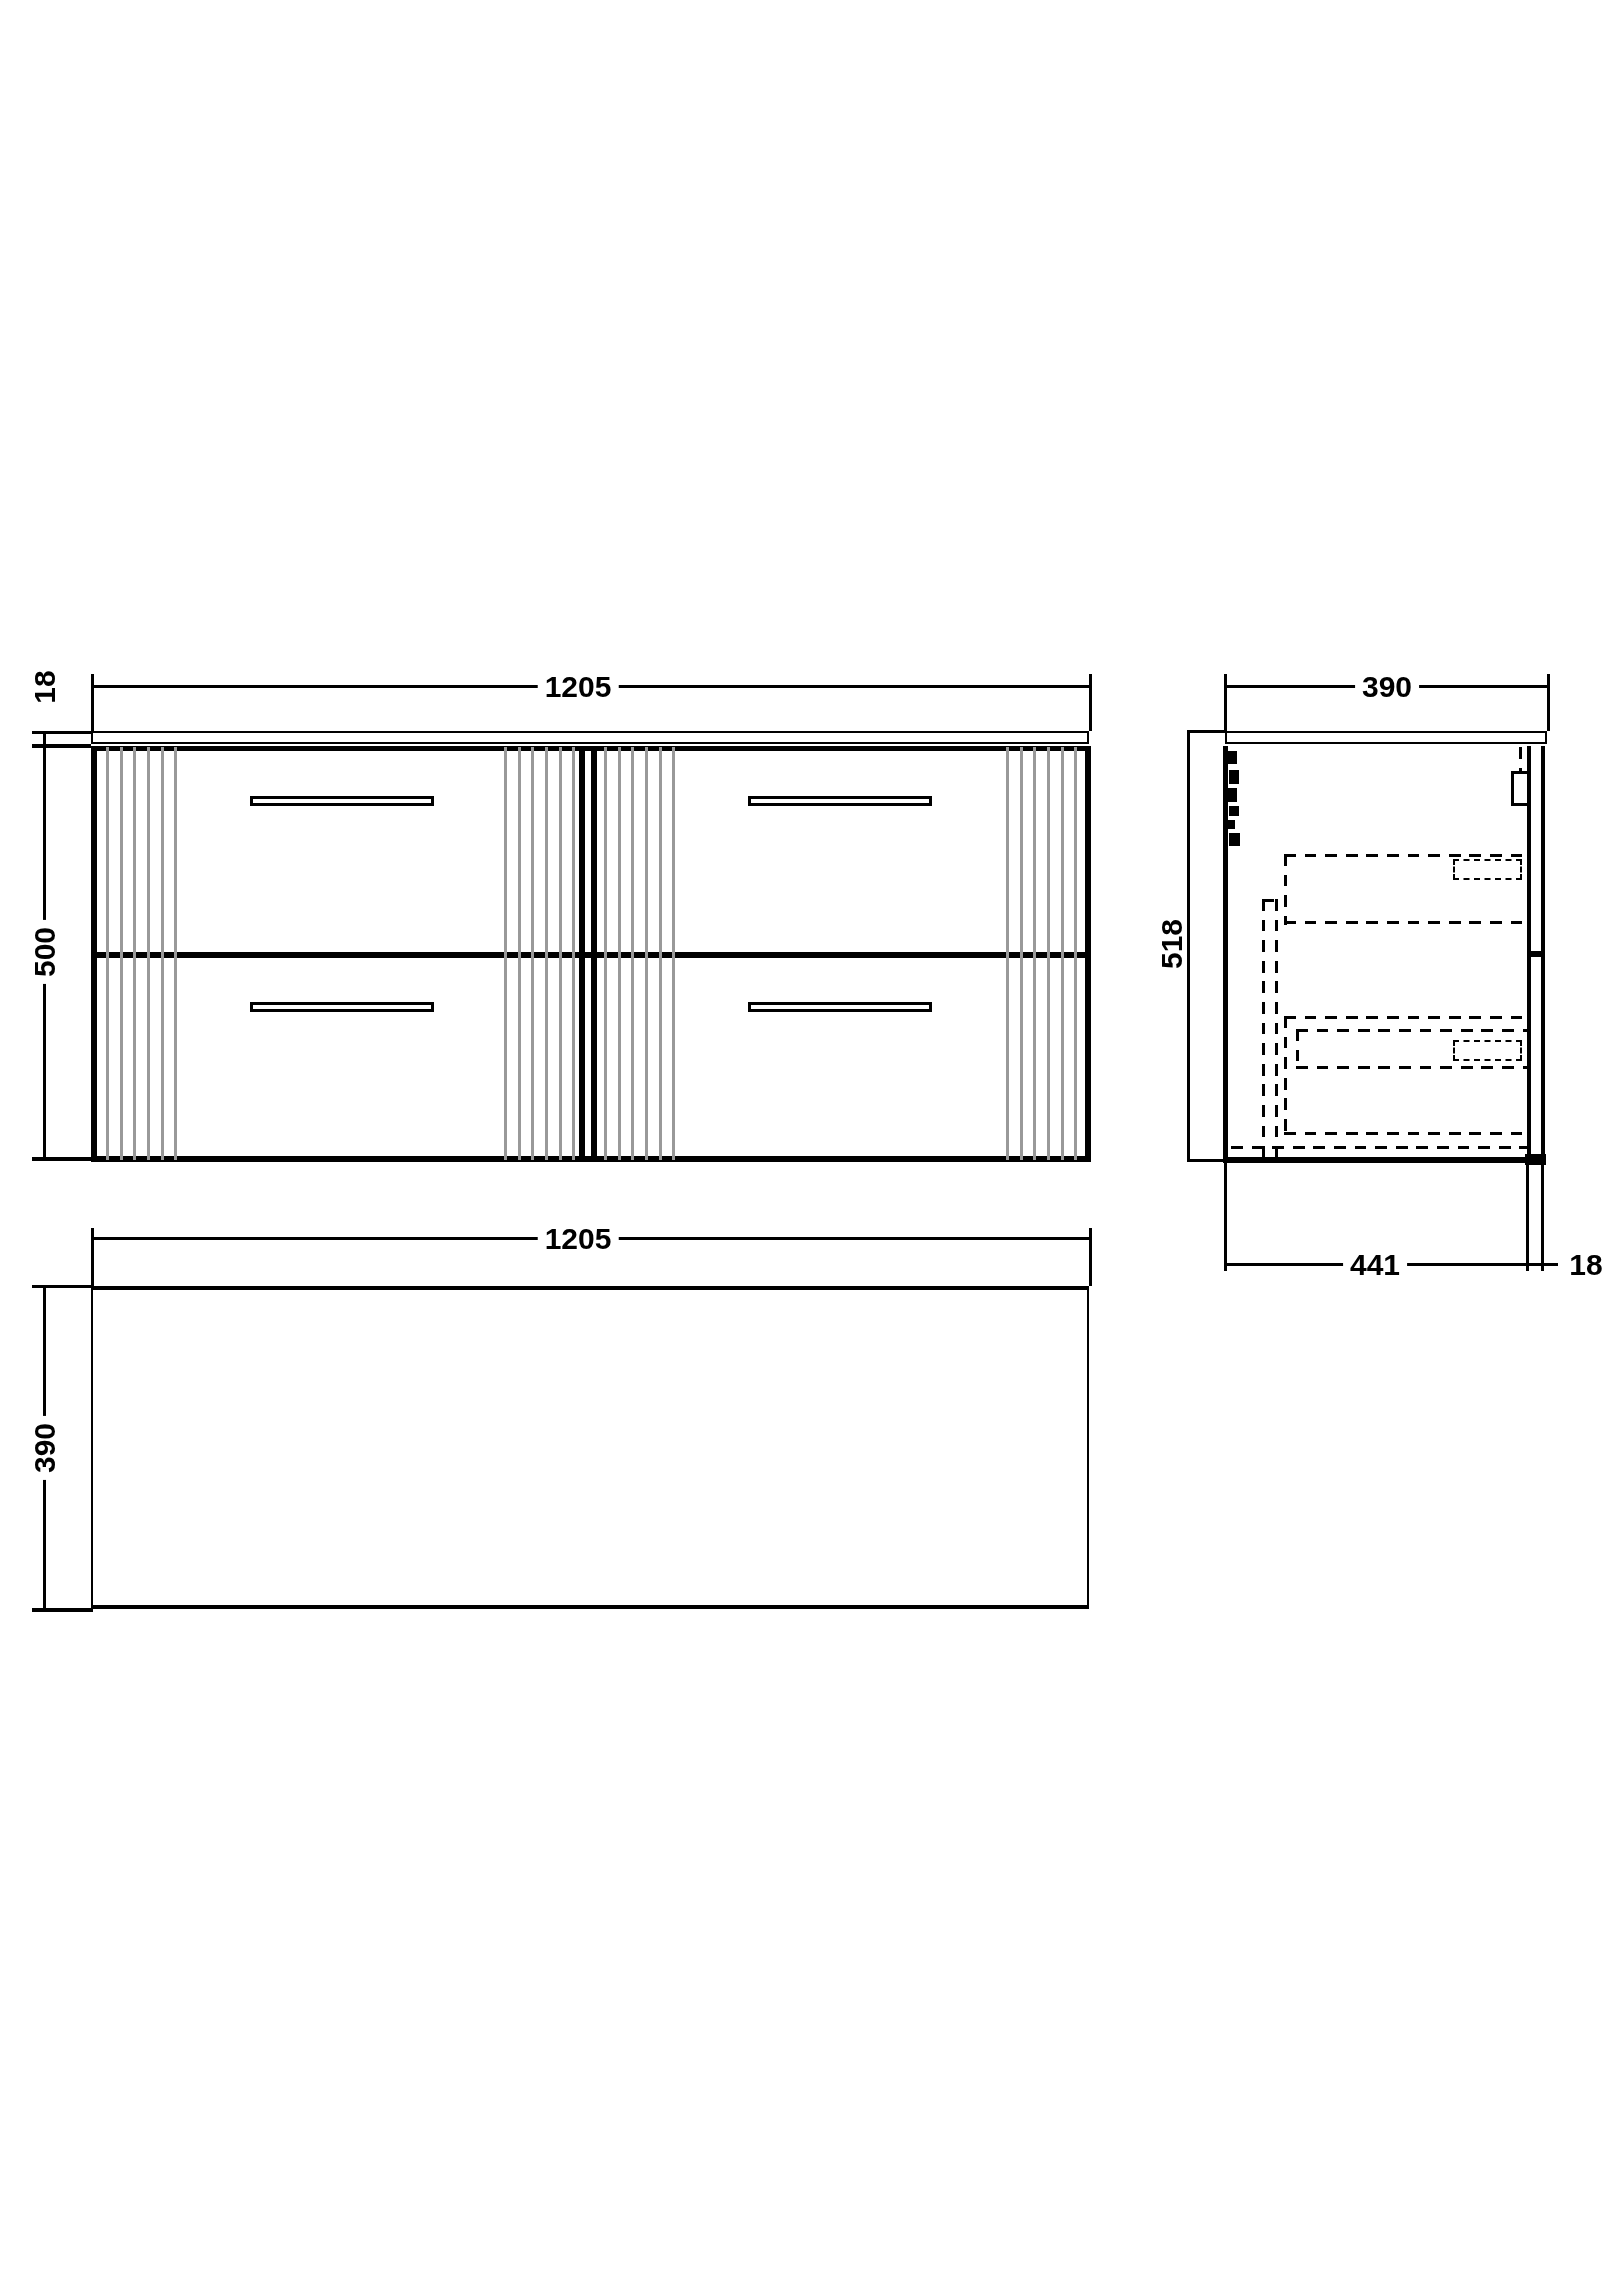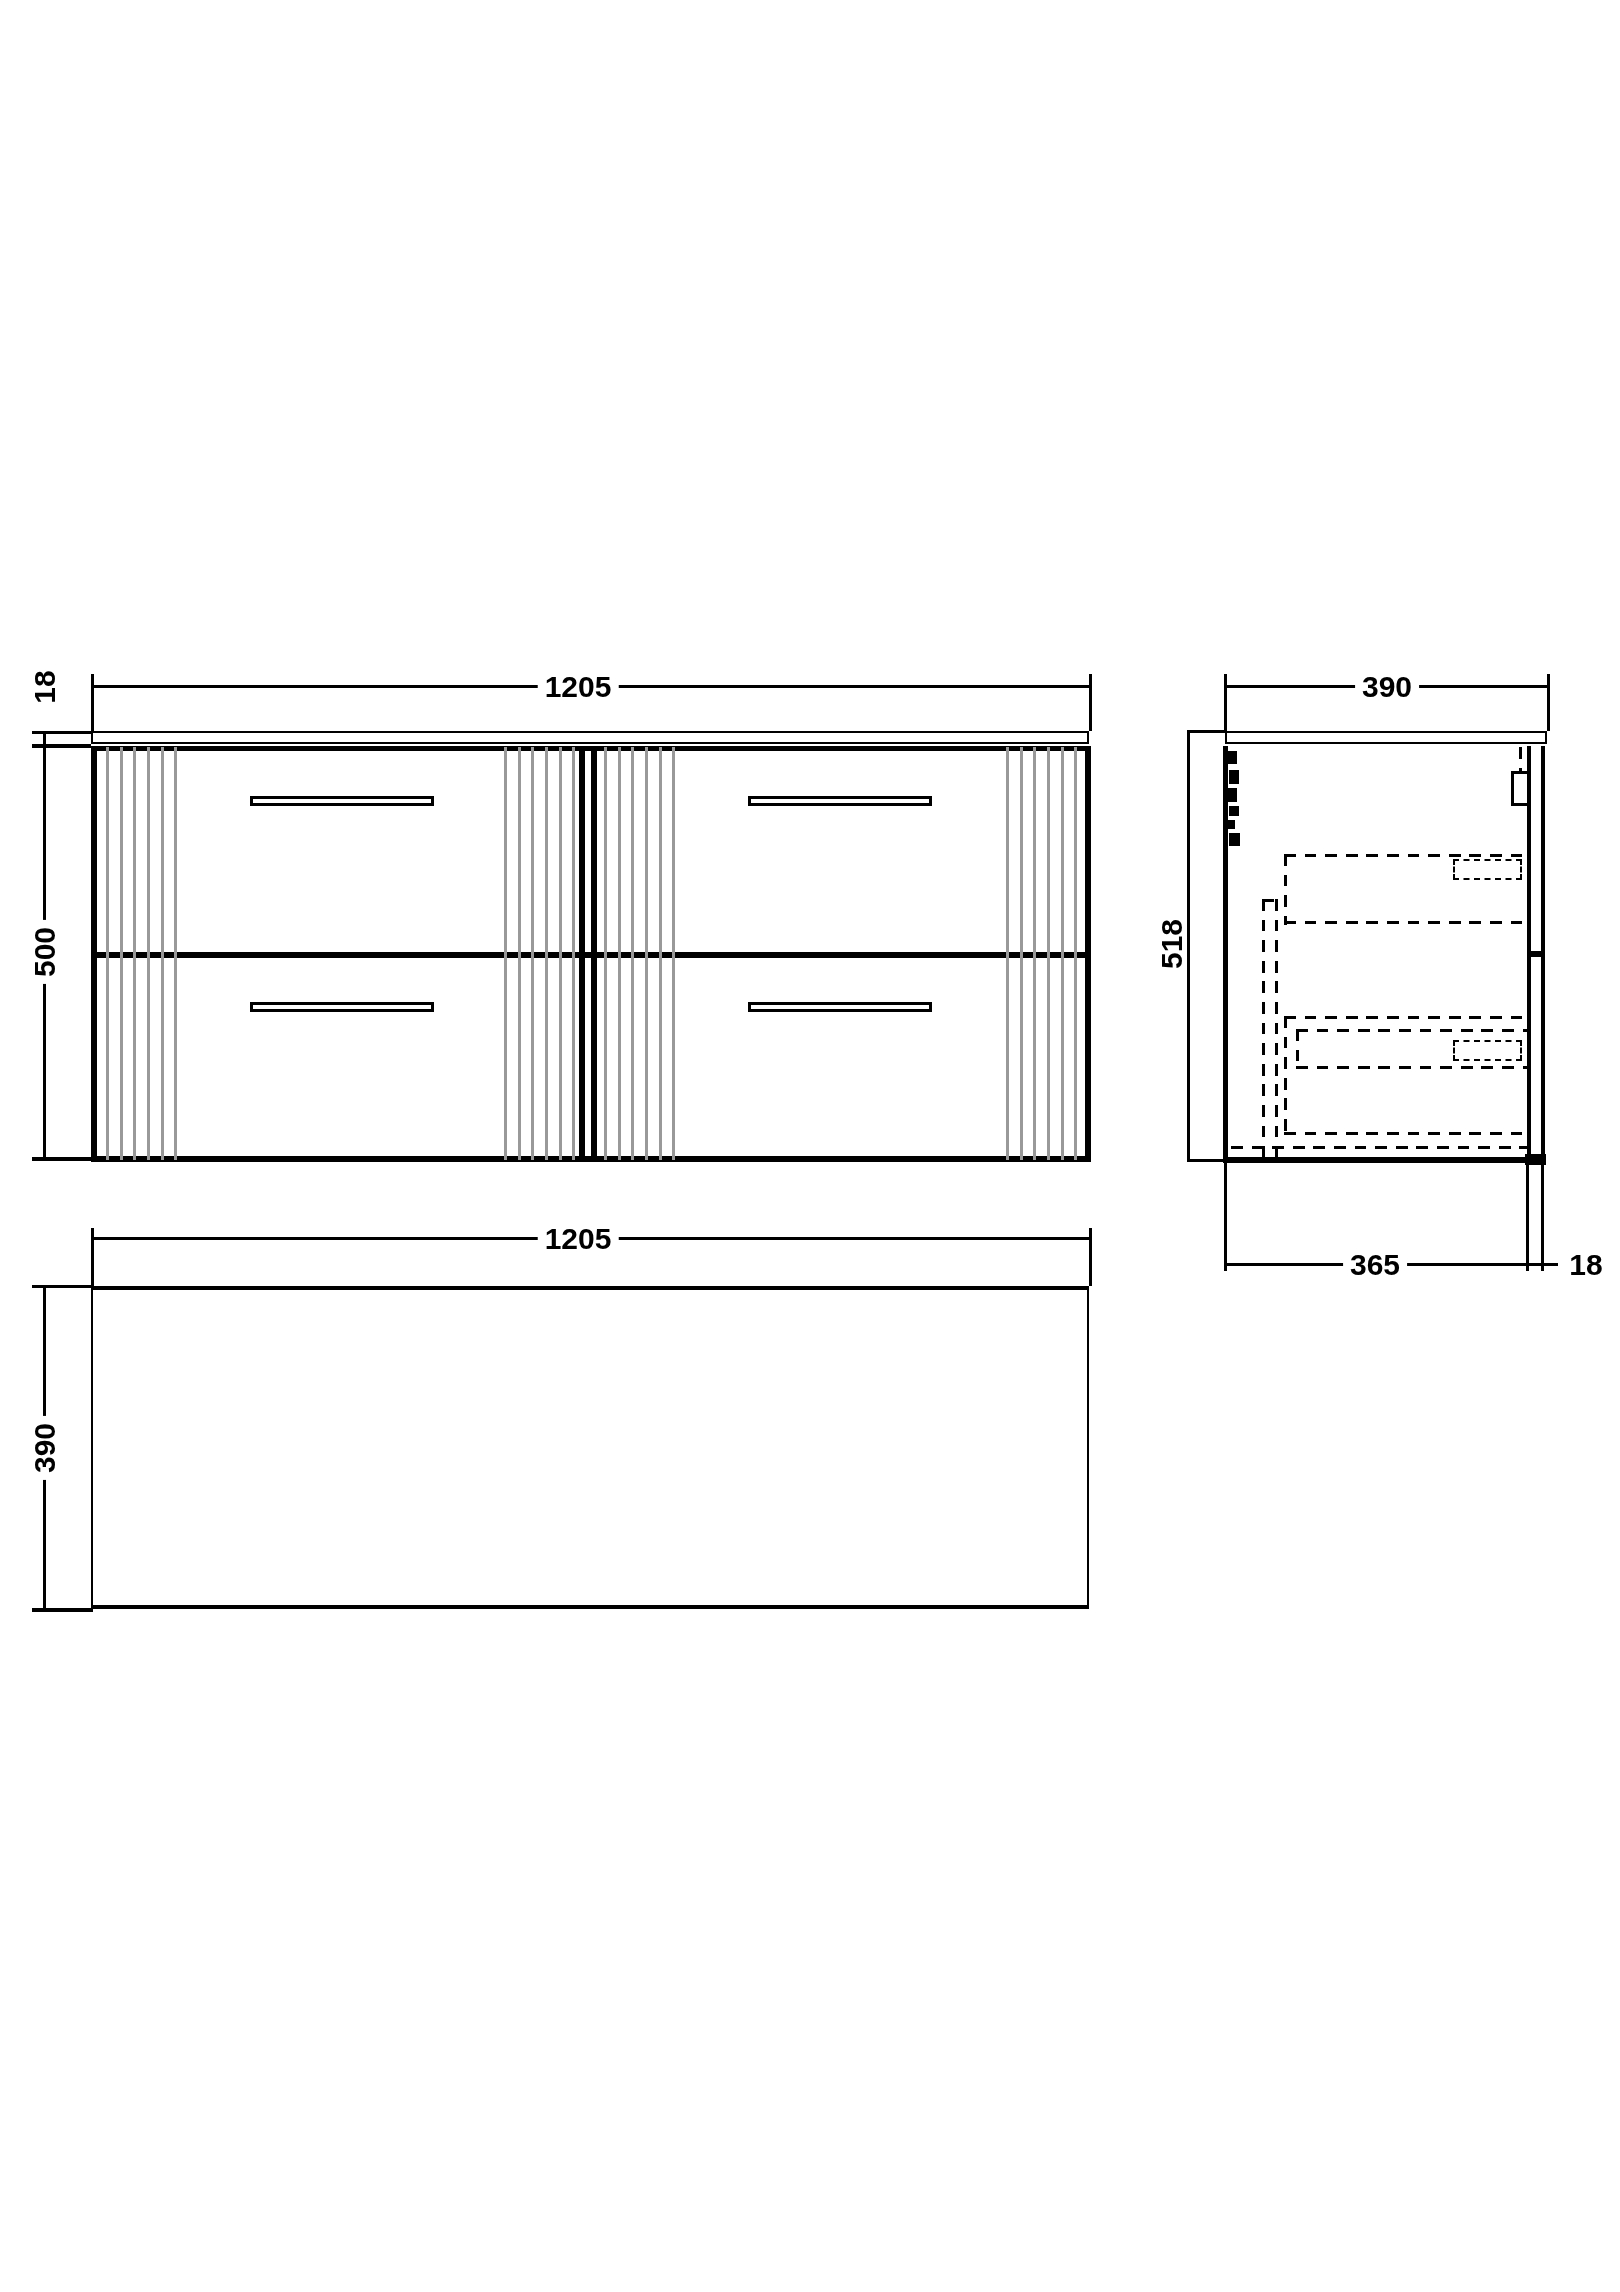--- a/index.html
+++ b/index.html
@@ -110,21 +110,21 @@
     <div class="dash-v" style="left:1296px;top:1029px;height:40px;"></div>
     <div class="dash-h" style="left:1296px;top:1066px;width:231px;"></div>
     <div class="dash-rect" style="left:1453px;top:1040px;width:65px;height:16.7px;"></div>
 
     <div class="dash-h" style="left:1231px;top:1146px;width:296px;"></div>
 
     <div class="l" style="left:1224px;top:1163px;width:2.9px;height:108px;"></div>
     <div class="l" style="left:1526px;top:1163px;width:2.9px;height:108px;"></div>
     <div class="l" style="left:1541px;top:1163px;width:2.9px;height:108px;"></div>
     <div class="l" style="left:1224px;top:1263px;width:334px;height:2.9px;"></div>
-    <div class="dim-text" style="left:1375px;top:1265px;">365</div>
+    <div class="dim-text" style="left:1375px;top:1265px;">441</div>
     <div class="dim-text" style="left:1586px;top:1265px;padding:0 2.9px;">18</div>
   </div>
 
   <div>
 
     <div class="l" style="left:91px;top:1228px;width:2.9px;height:58px;"></div>
     <div class="l" style="left:1089px;top:1228px;width:2.9px;height:58px;"></div>
     <div class="l" style="left:91px;top:1237px;width:1001px;height:2.9px;"></div>
     <div class="dim-text" style="left:578px;top:1239px;">1205</div>
 

